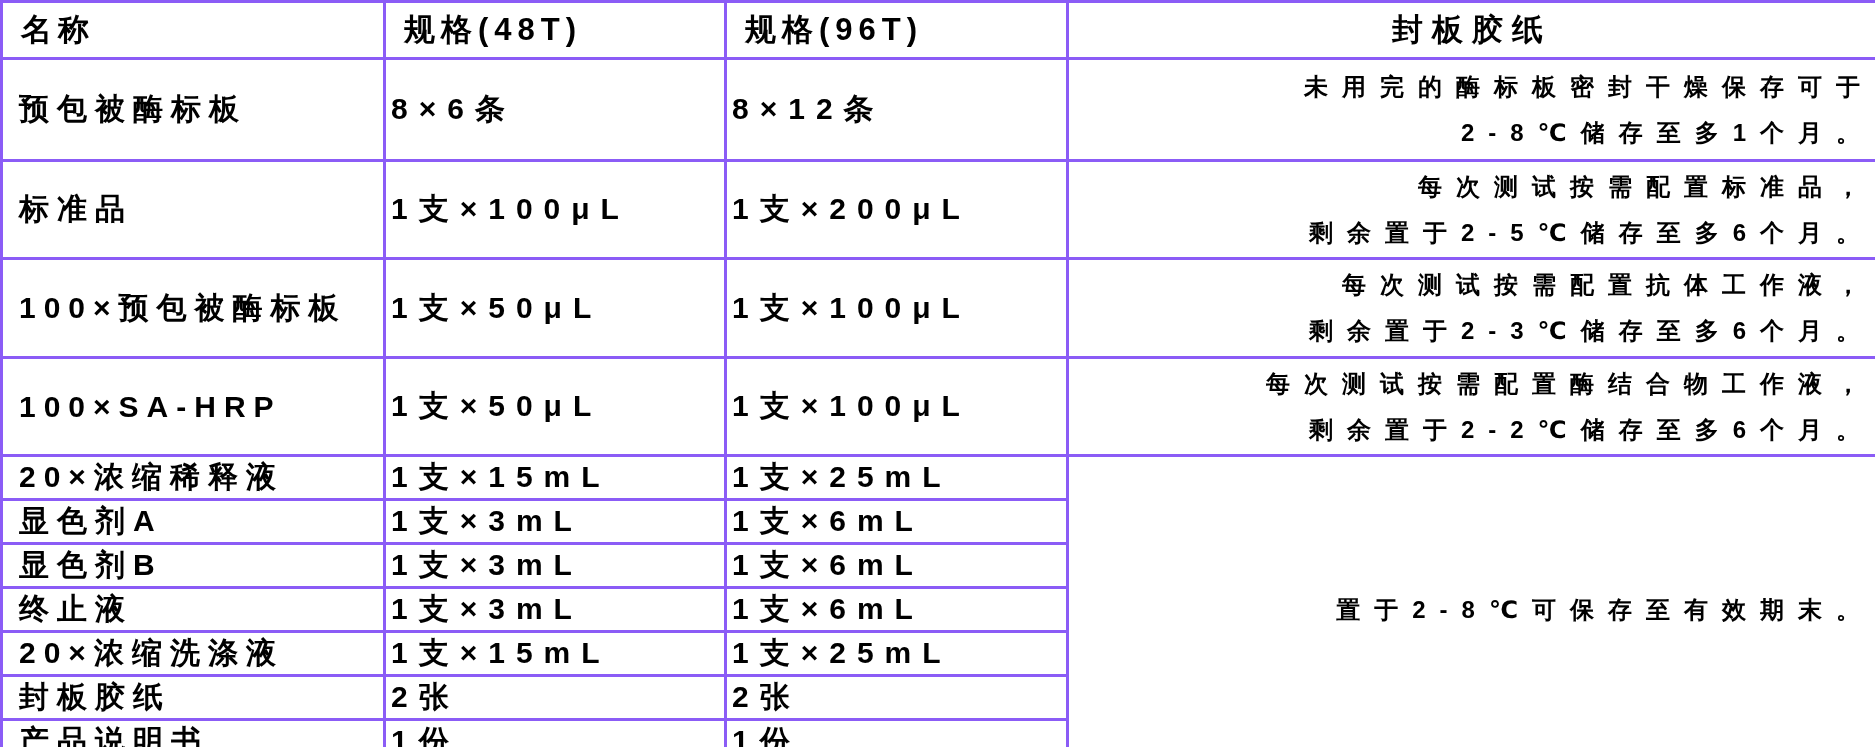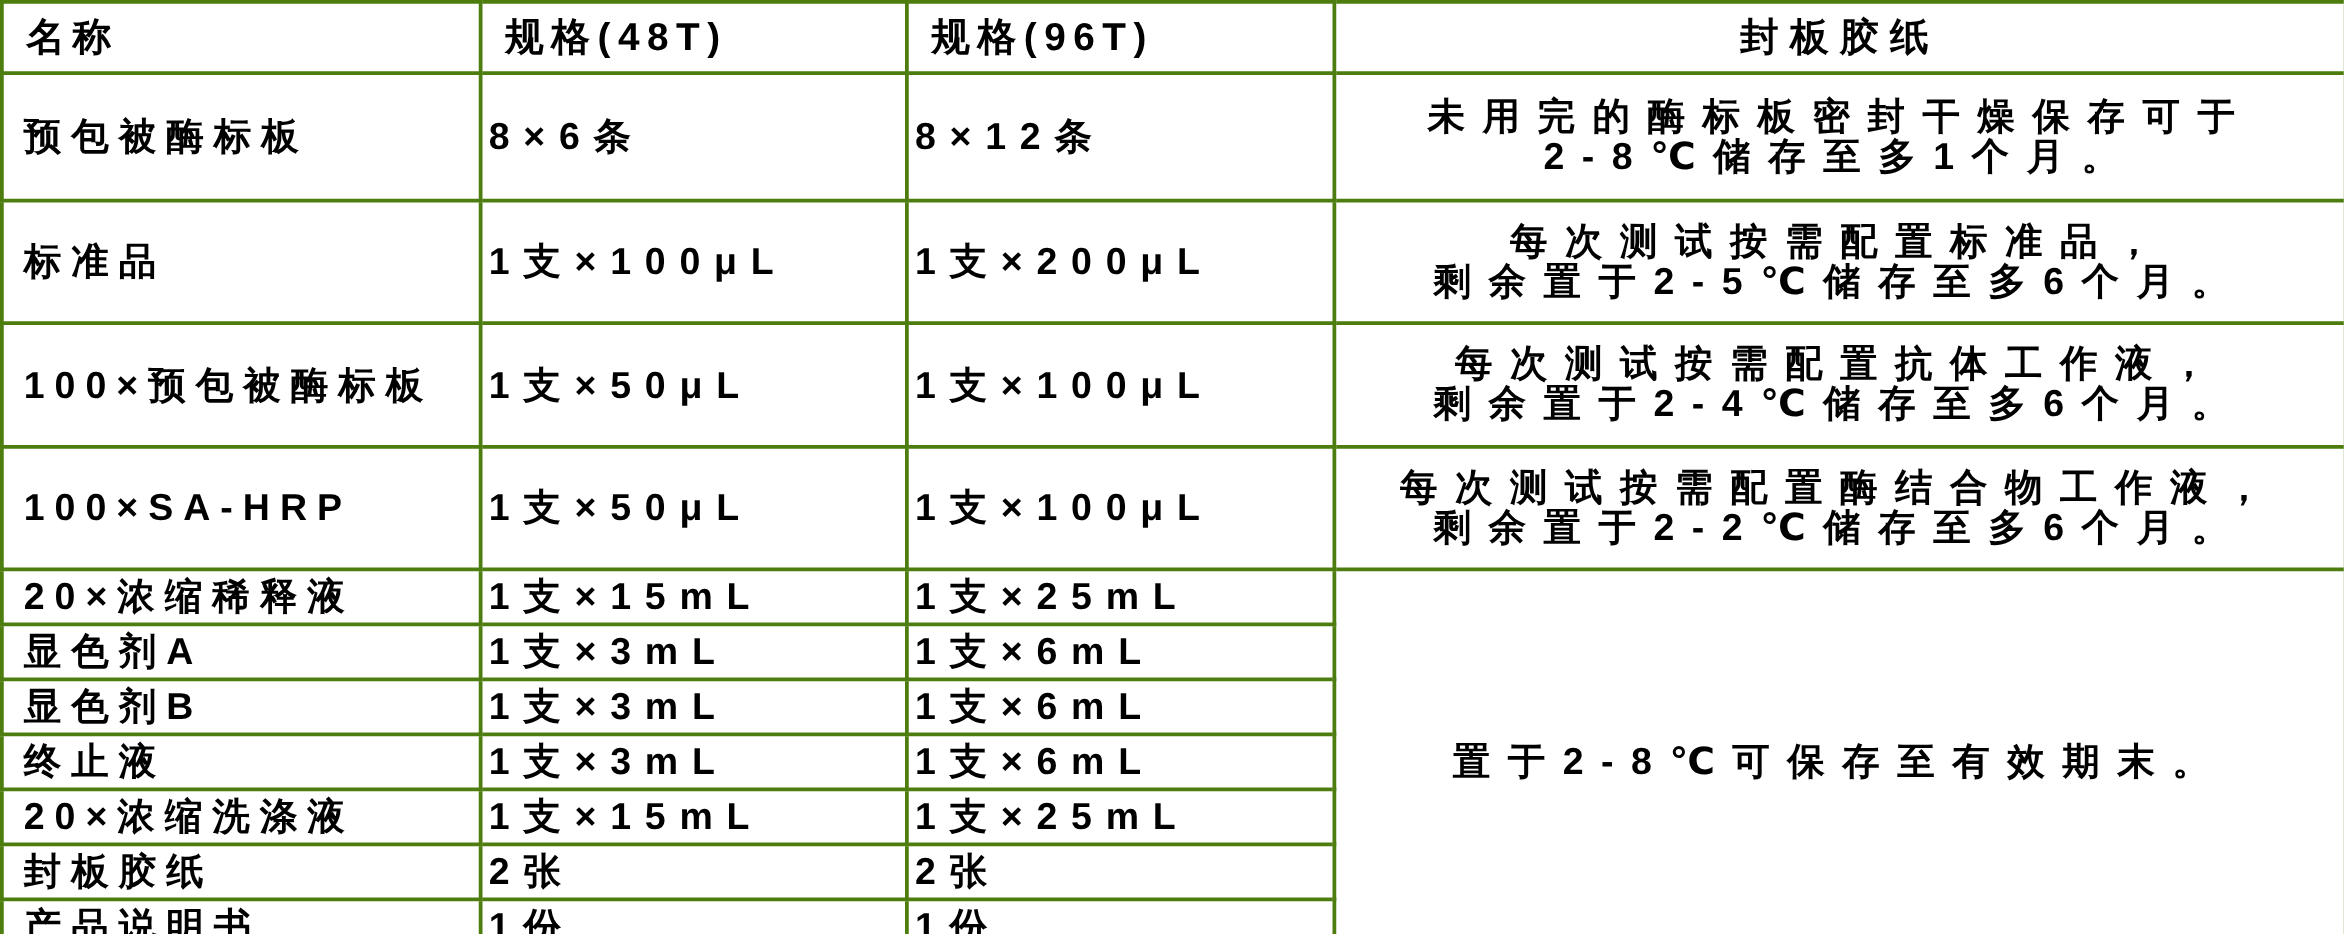--- a/index.html
+++ b/index.html
@@ -11,21 +11,21 @@
     width: 1875px;
     height: 747px;
     border-collapse: collapse;
     table-layout: fixed;
     font-family: "Liberation Sans", "DejaVu Sans", sans-serif;
     font-weight: 700;
     color: #000000;
     background: #ffffff;
   }
   .kit-table td, .kit-table th {
-    border: 3px solid #4d7c0f;
+    border: 3px solid #8b5cf6;
     vertical-align: middle;
     overflow: hidden;
     box-sizing: border-box;
   }
   
   col.c-name  { width: 383px; }
   col.c-48t   { width: 341px; }
   col.c-96t   { width: 342px; }
   col.c-store { width: 809px; }
 
@@ -58,24 +58,24 @@
     white-space: nowrap;
   }
   td.spec-cell {
     text-align: left;
     font-size: 30px;
     letter-spacing: 11px;
     padding: 0 0 0 5px;
     white-space: nowrap;
   }
   td.store-cell {
-    text-align: center;
-    font-size: 30px;
+    text-align: right;
+    font-size: 24px;
     letter-spacing: 14px;
-    line-height: 32px;
+    line-height: 46px;
     white-space: pre-line;
   }
 </style>
 </head>
 <body>
 
 <table class="kit-table">
   <colgroup>
     <col class="c-name">
     <col class="c-48t">
@@ -105,21 +105,21 @@
     <td class="spec-cell">1支×200μL</td>
     <td class="store-cell">每次测试按需配置标准品，
 剩余置于2-5℃储存至多6个月。</td>
   </tr>
 
   <tr class="r-tall3">
     <td class="name-cell">100×预包被酶标板</td>
     <td class="spec-cell">1支×50μL</td>
     <td class="spec-cell">1支×100μL</td>
     <td class="store-cell">每次测试按需配置抗体工作液，
-剩余置于2-4℃储存至多6个月。</td>
+剩余置于2-3℃储存至多6个月。</td>
   </tr>
 
   <tr class="r-tall4">
     <td class="name-cell">100×SA-HRP</td>
     <td class="spec-cell">1支×50μL</td>
     <td class="spec-cell">1支×100μL</td>
     <td class="store-cell">每次测试按需配置酶结合物工作液，
 剩余置于2-2℃储存至多6个月。</td>
   </tr>
 

